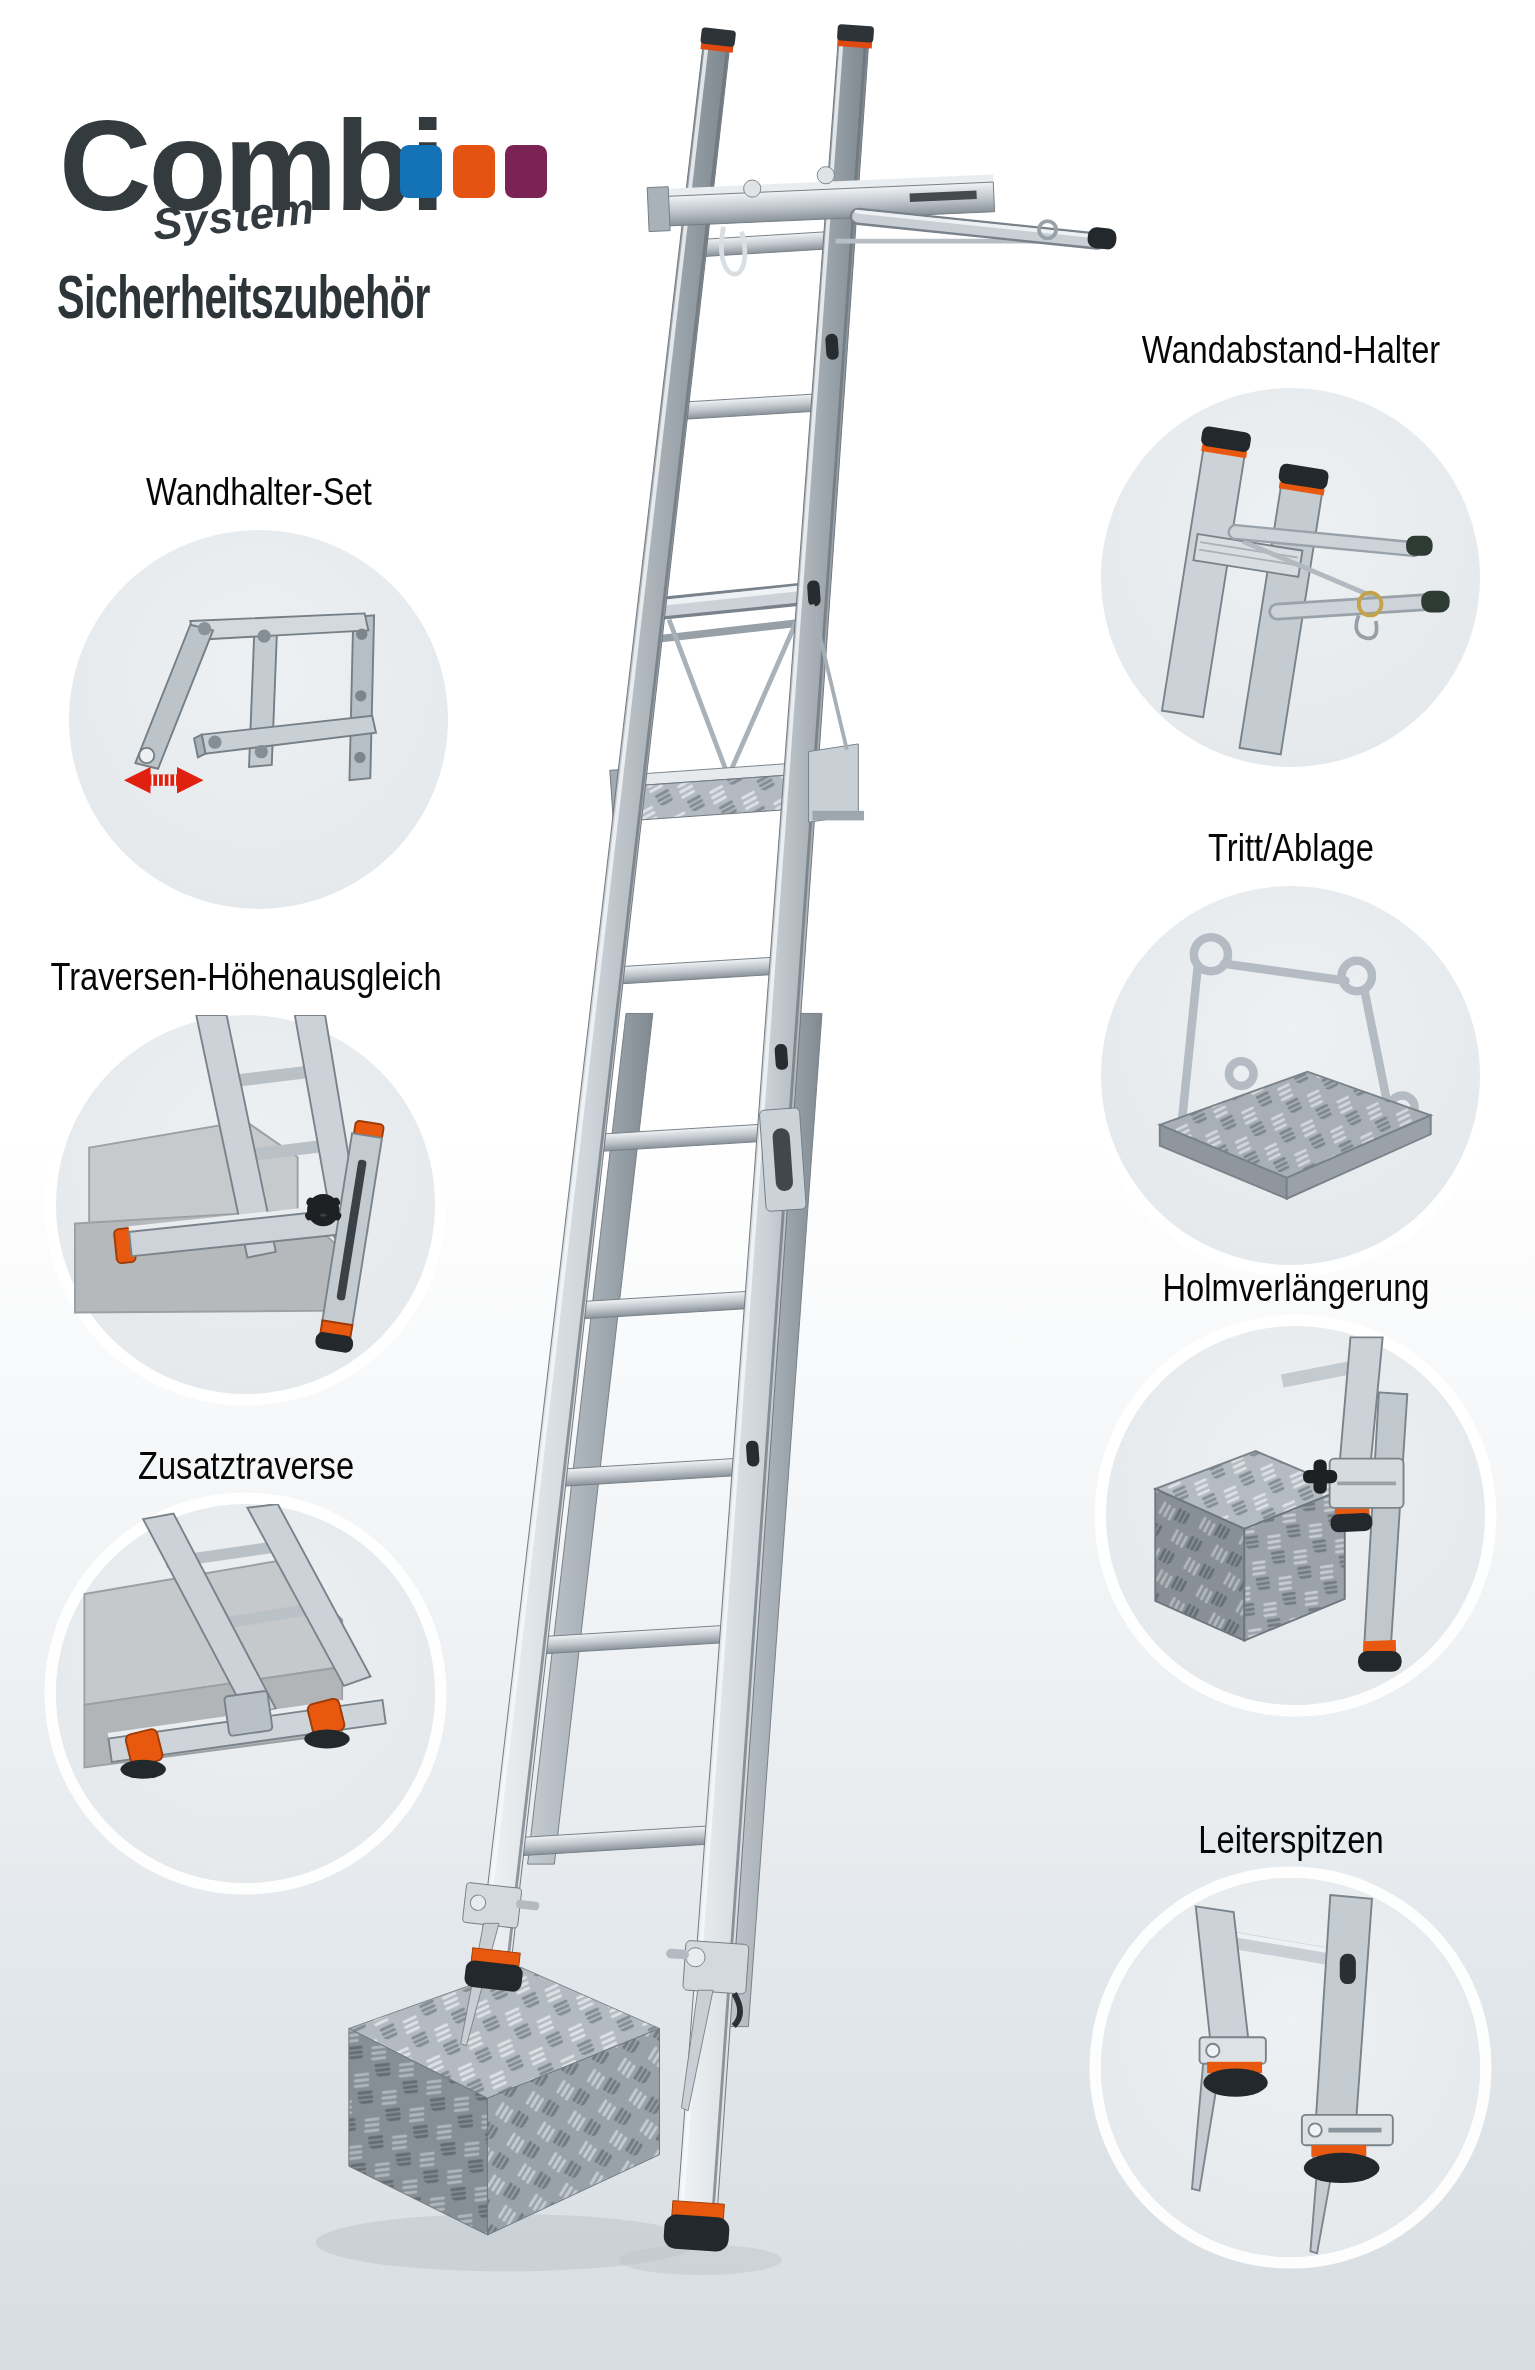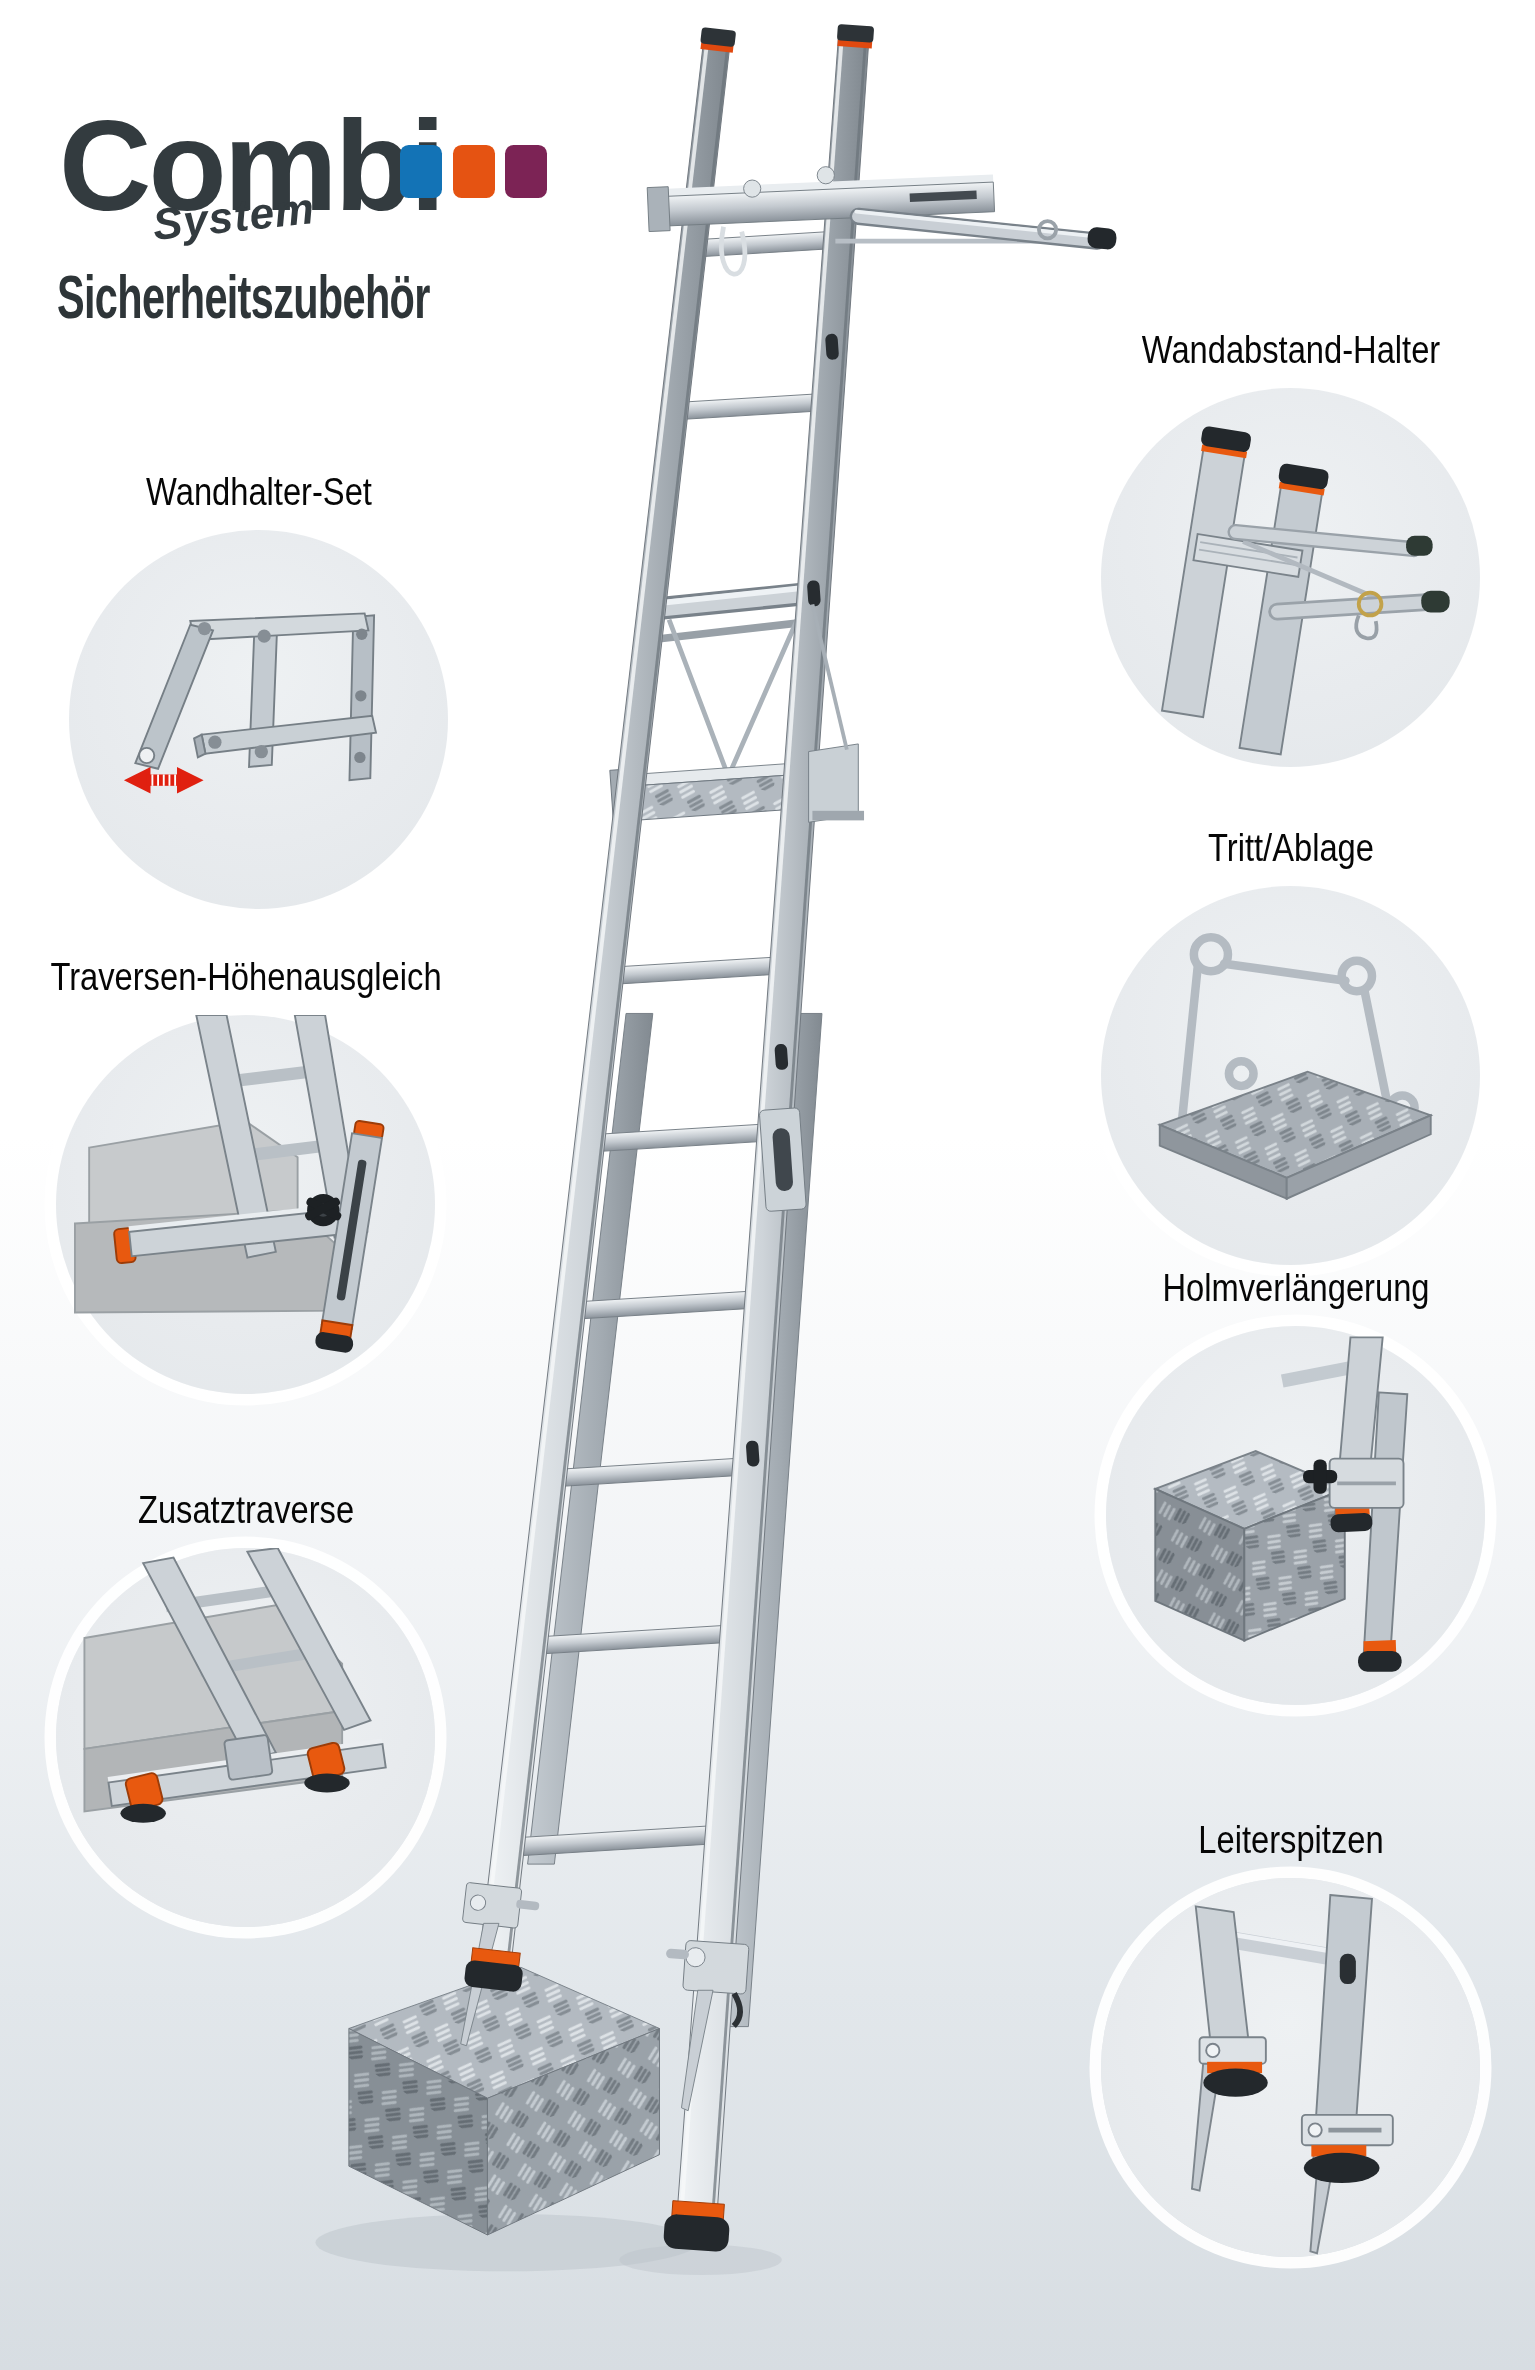--- a/index.html
+++ b/index.html
@@ -32,21 +32,21 @@
     white-space:nowrap;transform:translateX(-50%) scaleX(.86);
   }
   .pcircle{
     position:relative;width:379px;height:379px;border-radius:50%;
     background:radial-gradient(circle at 50% 38%,#eef1f3 0%,#e8ebee 55%,#e3e7ea 100%);
     box-shadow:0 0 0 11.5px rgba(255,255,255,.93);
   }
   .pcircle svg{position:absolute;inset:0;width:100%;height:100%;}
   #p1{left:69px;top:530px;}
   #p2{left:56px;top:1015px;}
-  #p3{left:56px;top:1548px;}
+  #p3{left:56px;top:1504px;}
   #p4{left:1101px;top:388px;}
   #p5{left:1101px;top:886px;}
   #p6{left:1106px;top:1326px;}
   #p7{left:1101px;top:1878px;text-align:right;}
   .ladder{position:absolute;inset:0;width:1535px;height:2371px;}
 </style>
 </head>
 <body>
 
 <div class="page">

